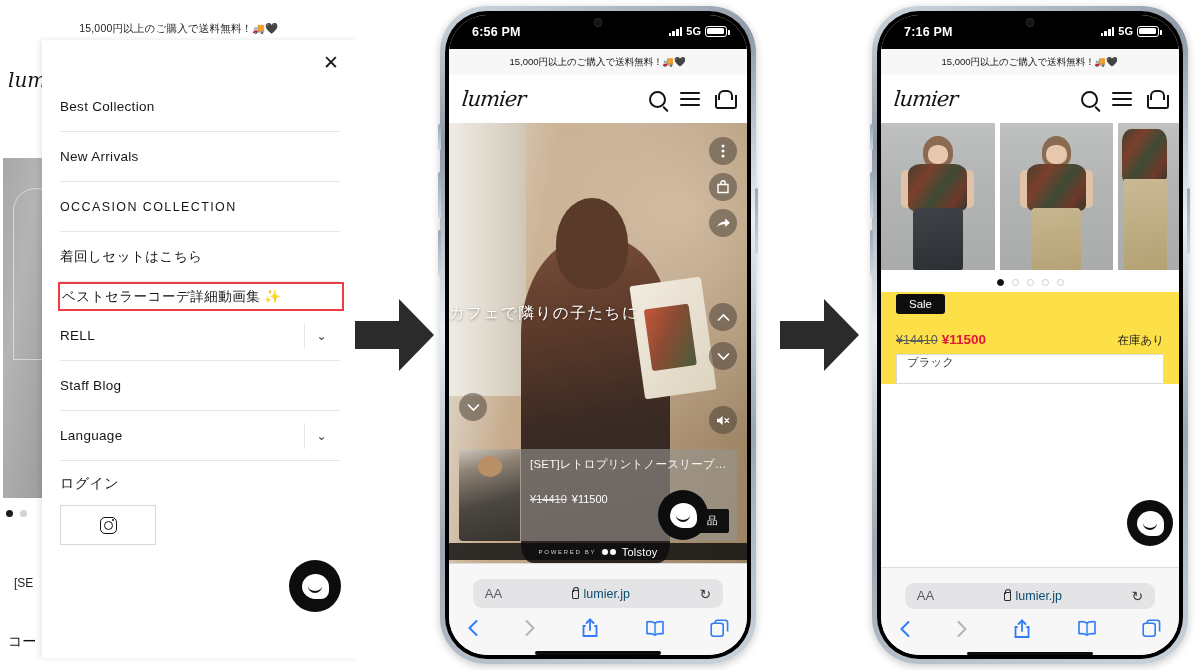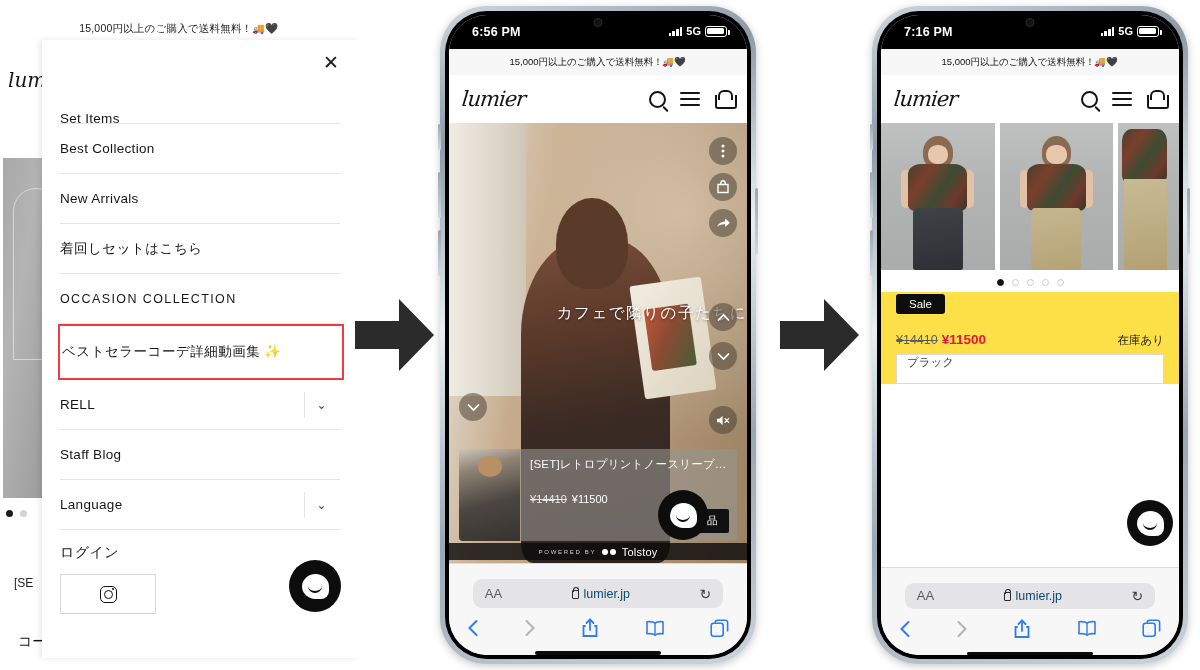--- a/index.html
+++ b/index.html
@@ -34,21 +34,21 @@
     border-radius: 0;
   }
   .p1-behind-img:after{
     content:""; position:absolute; left:10px; top:30px; width:44px; height:170px;
     border-radius: 40px 40px 0 0; border:1px solid rgba(255,255,255,.5);
   }
   .p1-behind-dots { position: absolute; left: 6px; top: 462px; display: flex; gap: 7px; align-items: center; }
   .p1-behind-dots i { display:block; width:7px; height:7px; border-radius:50%; background:#d3d3d3; }
   .p1-behind-dots i.on { background:#1c1c1c; }
   .p1-behind-t1 { position:absolute; left:14px; top:528px; font-size:12px; color:#222; white-space:nowrap; }
-  .p1-behind-t2 { position:absolute; left:18px; top:585px; font-size:14px; color:#111; white-space:nowrap; }
+  .p1-behind-t2 { position:absolute; left:8px; top:585px; font-size:14px; color:#111; white-space:nowrap; }
 
   .p1-drawer {
     position: absolute; left: 42px; top: 40px; width: 316px; height: 618px;
     background: #ffffff; box-shadow: -2px 0 6px rgba(0,0,0,.10);
   }
   .p1-close {
     position: absolute; right: 14px; top: 9px; width: 26px; height: 26px;
     display: flex; align-items: center; justify-content: center;
     font-size: 19px; color: #1a1a1a; cursor: pointer; line-height: 1;
   }
@@ -62,21 +62,21 @@
   .p1-item.caps .lbl { font-size: 12.5px; letter-spacing: 1.4px; }
   .p1-item.first { height: 42px; align-items: flex-end; }
   .p1-item.first .lbl { position: relative; top: 3px; }
   .p1-item .chev {
     position: absolute; right: 2px; top: 50%; transform: translateY(-50%);
     width: 34px; height: 26px; display: flex; align-items: center; justify-content: center;
     border-left: 1px solid #e6e6e6; color: #444; font-size: 12px;
   }
   .p1-item.highlight {
     border: 2px solid #ef3b43; border-bottom: 2px solid #ef3b43;
-    padding-left: 2px; margin-left: -2px; margin-right: -4px; height: 56px;
+    padding-left: 2px; margin-left: -2px; margin-right: -4px; height: 29px;
   }
   .p1-login-lbl { margin-top: 14px; font-size: 14px; color: #171717; letter-spacing:.4px;}
   .p1-social {
     margin-top: 12px; width: 96px; height: 40px; border: 1px solid #d8d8d8;
     display: flex; align-items: center; justify-content: center; cursor: pointer;
   }
   .ig-glyph { width:17px; height:17px; border:1.6px solid #121212; border-radius:5px; position:relative; }
   .ig-glyph:before { content:""; position:absolute; left:3.5px; top:3.5px; width:7px; height:7px; border:1.6px solid #121212; border-radius:50%;}
   .ig-glyph:after { content:""; position:absolute; right:1.5px; top:1.2px; width:2px; height:2px; background:#121212; border-radius:50%;}
 
@@ -179,21 +179,21 @@
   }
   .video-paper {
     position:absolute; right:13%; top:36%; width:24%; height:26%;
     background: linear-gradient(135deg,#f2ece0,#ddd3c0);
     transform: rotate(-8deg); border-radius:3px;
   }
   .video-paper:after{content:"";position:absolute;left:16%;top:22%;width:62%;height:54%;
     background: linear-gradient(120deg,#c4563a,#8a4b33 45%,#4a5c3a);border-radius:3px;}
   .video-caption {
     position:absolute; left:0; right:0; top:41%;
-    text-align:right; font-size:15.5px; color:#fff; letter-spacing: 1.5px;
+    text-align:left; font-size:15.5px; color:#fff; letter-spacing: 1.5px;
     text-shadow: 0 1px 3px rgba(0,0,0,.45); white-space:nowrap;
   }
   .vctrl {
     position:absolute; width:28px; height:28px; border-radius:50%;
     background: rgba(70,62,52,.52); display:flex; align-items:center; justify-content:center;
     color:#fff; cursor:pointer;
   }
   .vctrl svg { display:block; }
   .video-card {
     position:absolute; left:3.5%; right:3.5%; bottom:22px; height: 92px;
@@ -284,34 +284,31 @@
       </div>
       <div class="p1-behind-t1">[SE</div>
       <div class="p1-behind-t2">コー</div>
 
     </div>
 
     <div class="p1-drawer">
       <div class="p1-close">✕</div>
 
       <div class="p1-menu">
-        <div class="p1-item first">
-          <span class="lbl">Set Items</span>
-        </div>
         <div class="p1-item">
           <span class="lbl">Best Collection</span>
         </div>
         <div class="p1-item">
           <span class="lbl">New Arrivals</span>
         </div>
+        <div class="p1-item caps">
+          <span class="lbl">OCCASION COLLECTION</span>
+        </div>
         <div class="p1-item jp">
           <span class="lbl">着回しセットはこちら</span>
-        </div>
-        <div class="p1-item caps">
-          <span class="lbl">OCCASION COLLECTION</span>
         </div>
         <div class="p1-item jp highlight">
           <span class="lbl">ベストセラーコーデ詳細動画集 ✨</span>
         </div>
         <div class="p1-item">
           <span class="lbl">RELL</span>
           <span class="chev">⌄</span>
         </div>
         <div class="p1-item">
           <span class="lbl">Staff Blog</span>

